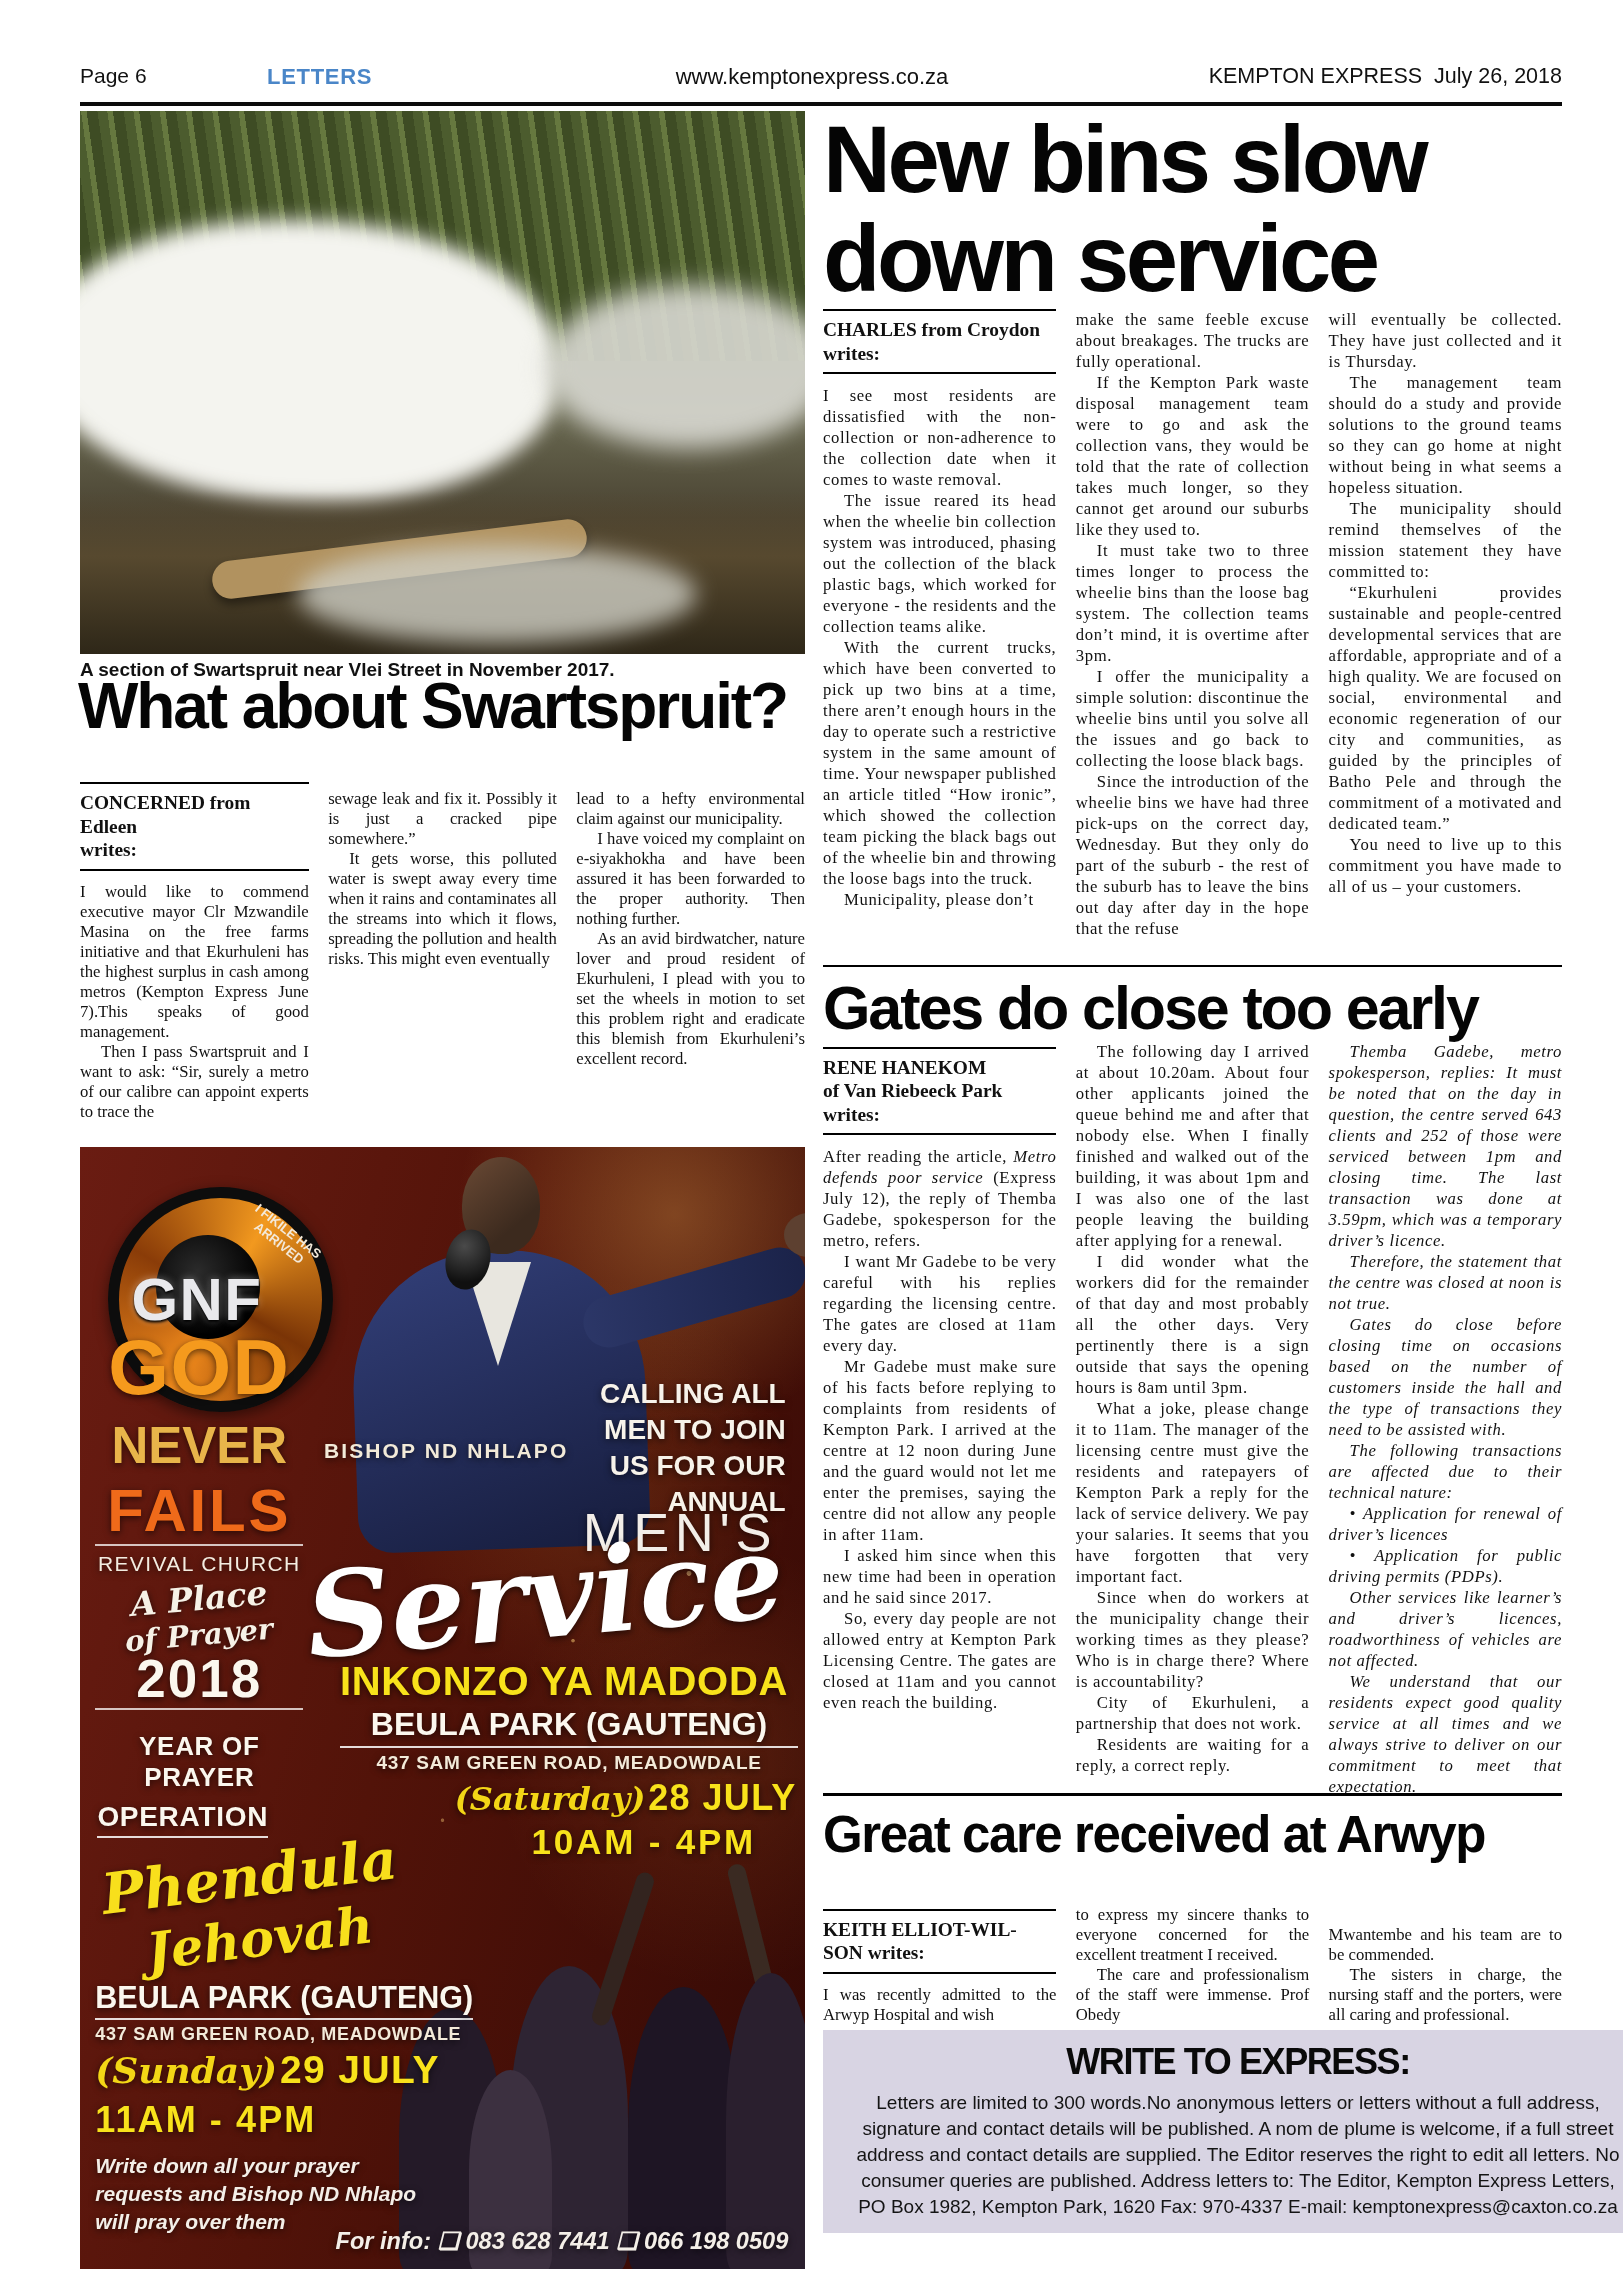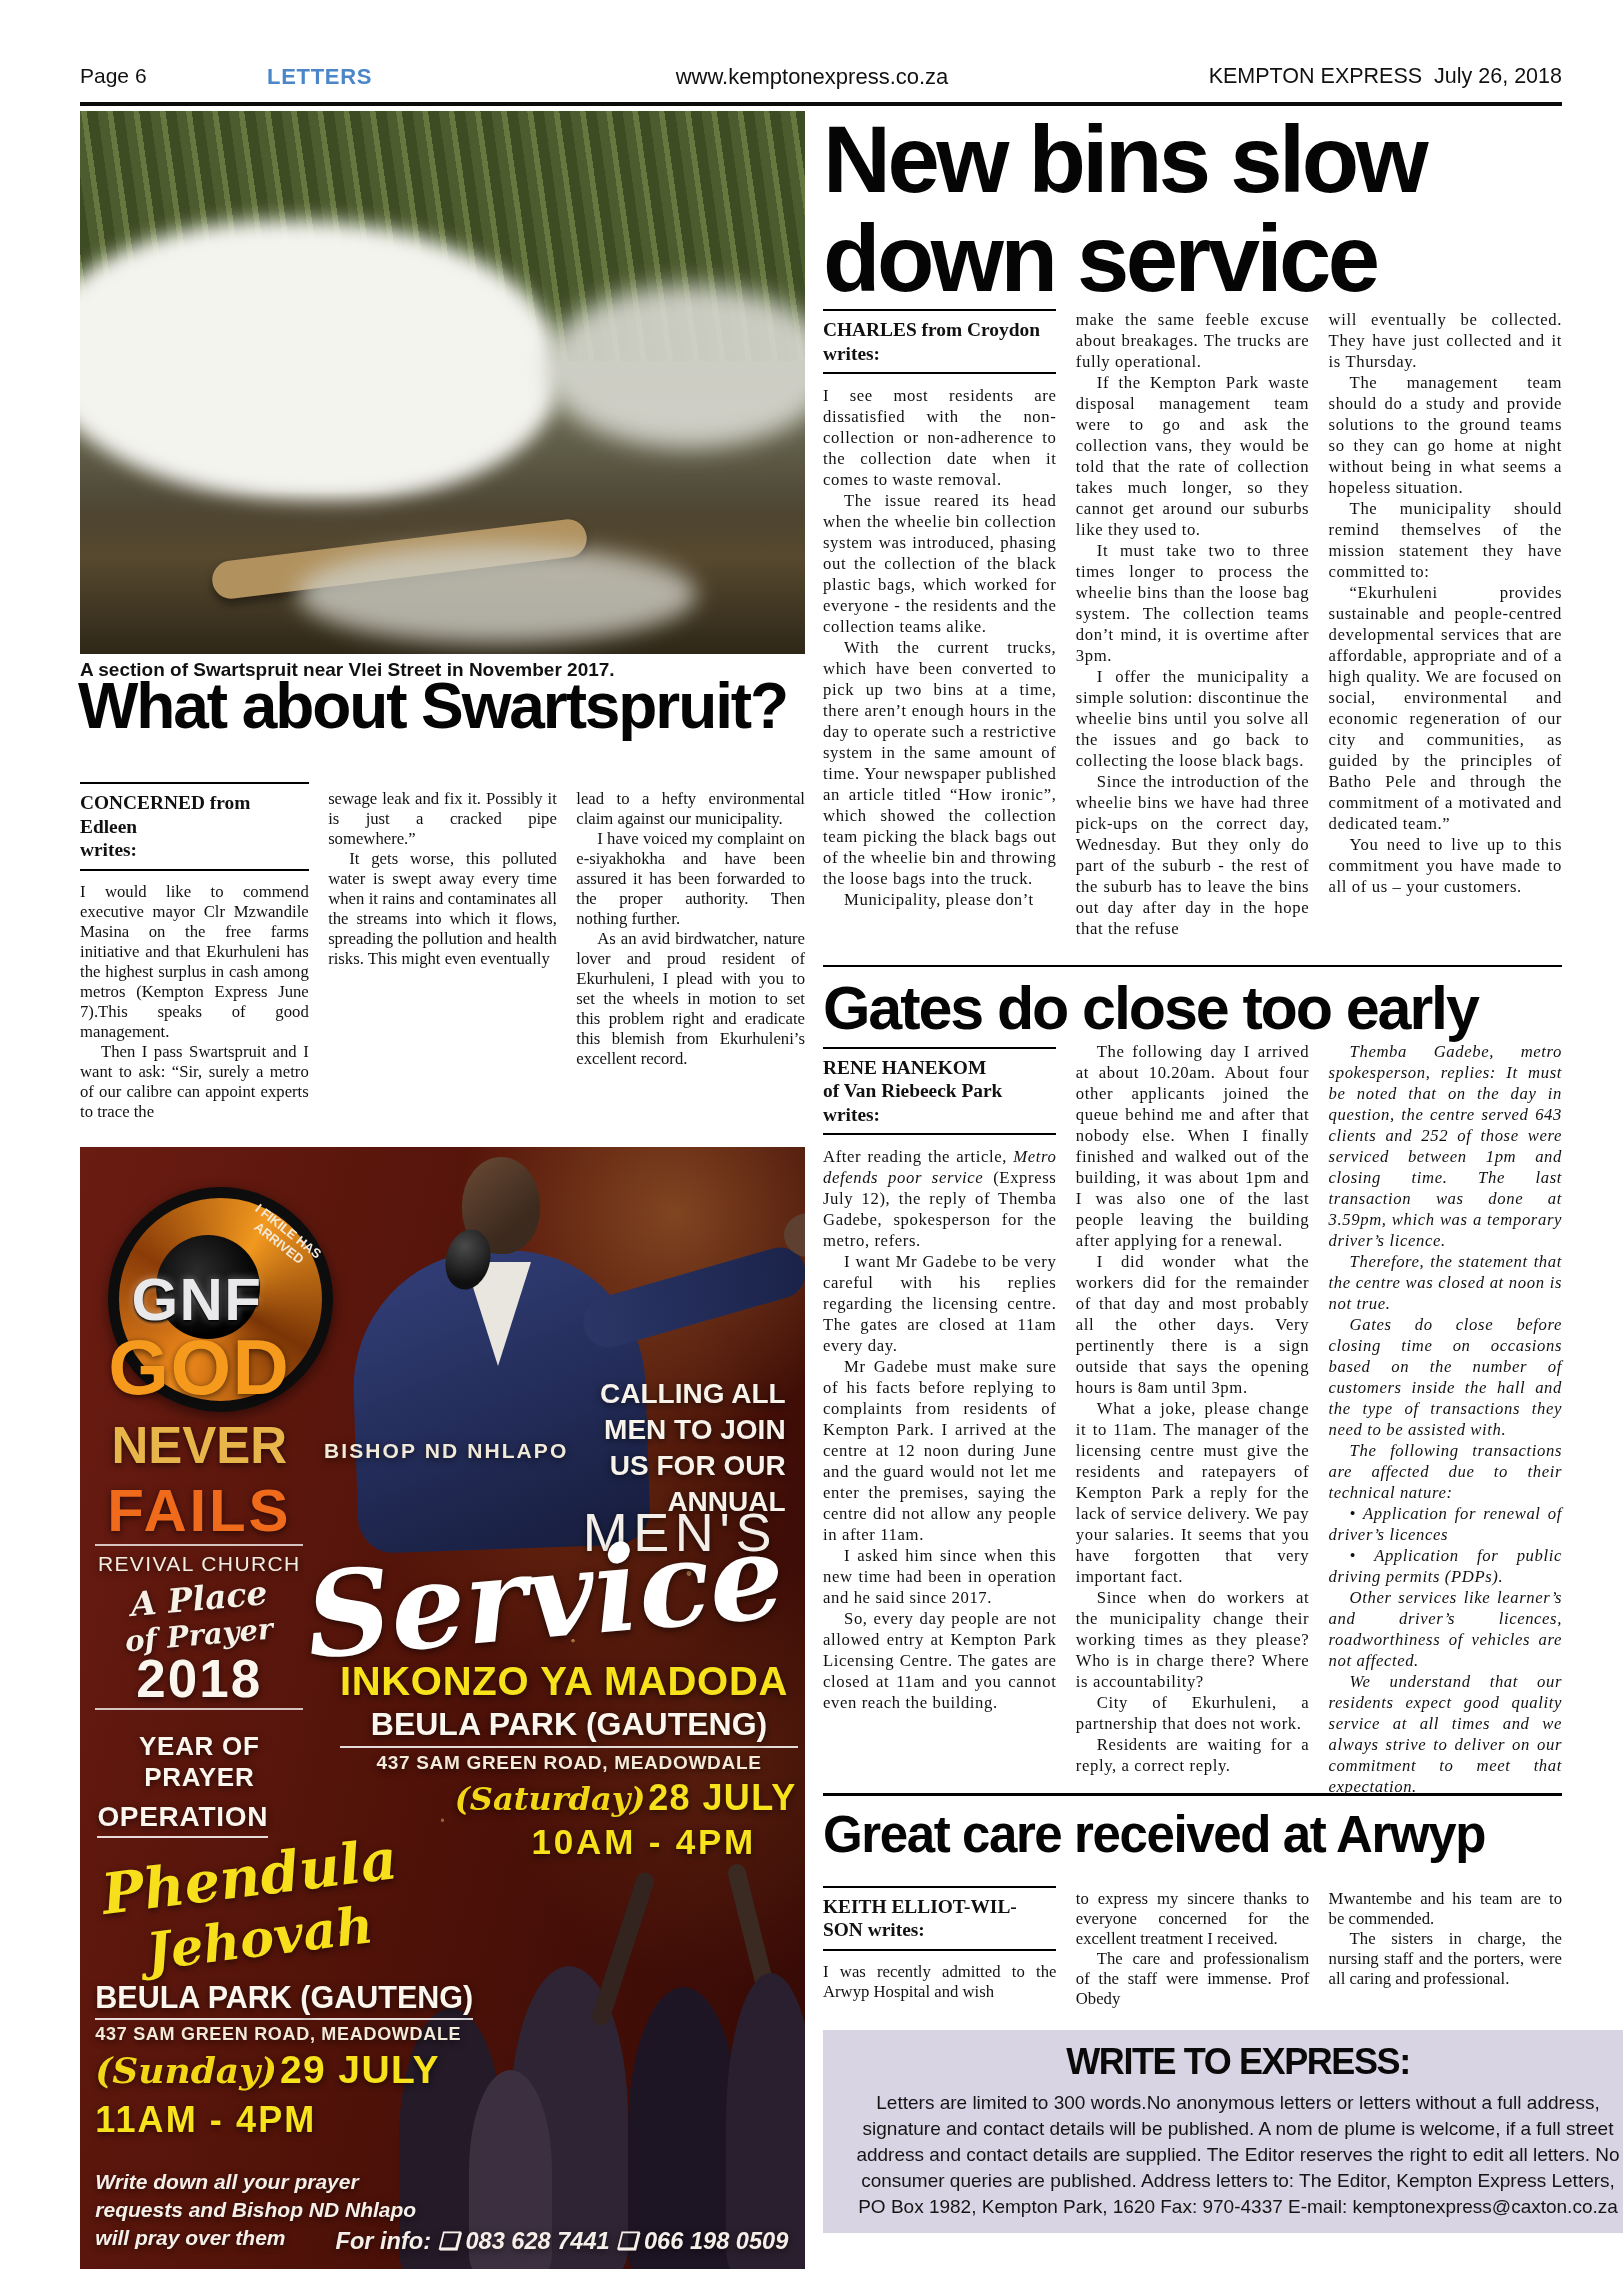--- a/index.html
+++ b/index.html
@@ -214,21 +214,21 @@
       <p>• Application for renewal of driver’s licences</p>
       <p>• Application for public driving permits (PDPs).</p>
       <p>Other services like learner’s and driver’s licences, roadworthiness of vehicles are not affected.</p>
       <p>We understand that our residents expect good quality service at all times and we always strive to deliver on our commitment to meet that expectation.</p>
     </div>
   </div>
 
   <div class="abs sep" style="left:823px;top:1793px;width:739px;height:2.8px;"></div>
   <div class="abs headline" style="left:823px;top:1805px;width:739px;font-size:51px;letter-spacing:-1.4px;">Great care received at Arwyp</div>
 
-  <div class="abs cols" style="left:823px;top:1876px;width:739px;height:149px;">
+  <div class="abs cols" style="left:823px;top:1876px;width:739px;height:149px;align-items:flex-end;">
     <div class="col">
       <div class="byline" style="margin-top:9.7px;">
         <div>KEITH ELLIOT-WIL-</div>
         <div>SON writes:</div>
       </div>
       <p>I was recently admitted to the Arwyp Hospital and wish</p>
     </div>
     <div class="col" style="padding-top:12.5px;">
       <p>to express my sincere thanks to everyone concerned for the excellent treatment I received.</p>
       <p>The care and professionalism of the staff were immense. Prof Obedy</p>
@@ -301,18 +301,18 @@
     <div class="adtxt sans" style="left:17.4px;top:654px;font-weight:bold;font-size:28px;color:#fbf7ee;border-bottom:2.1px solid rgba(255,255,255,.85);padding-bottom:2.8px;letter-spacing:0.7px;">OPERATION</div>
     <div class="adtxt script" style="left:21px;top:696px;font-size:56px;color:#f8df1c;transform:rotate(-7deg);">Phendula</div>
     <div class="adtxt script" style="left:66px;top:761px;font-size:51px;color:#f8df1c;transform:rotate(-7deg);">Jehovah</div>
     <div class="adtxt sans" style="left:15.3px;top:833px;font-weight:bold;font-size:30.5px;color:#fbf7ee;border-bottom:2.1px solid rgba(255,255,255,.85);padding-bottom:2.8px;">BEULA PARK (GAUTENG)</div>
     <div class="adtxt sans" style="left:15.3px;top:877px;font-weight:bold;font-size:18px;color:#f3ead9;letter-spacing:0.7px;">437 SAM GREEN ROAD, MEADOWDALE</div>
     <div class="adtxt" style="left:15.3px;top:901px;">
       <span class="script" style="font-size:36px;color:#f3d616;">(Sunday)</span>
       <span class="sans" style="font-weight:bold;font-size:39px;color:#f8e21b;letter-spacing:1.4px;">29 JULY</span>
     </div>
     <div class="adtxt sans" style="left:15.3px;top:952px;font-weight:bold;font-size:36px;color:#f8e21b;letter-spacing:2.1px;">11AM - 4PM</div>
-    <div class="adtxt sans" style="left:15.3px;top:1005px;width:326px;font-style:italic;font-weight:bold;font-size:21px;line-height:28px;color:#f4efe8;margin-top:16px;">Write down all your prayer requests and Bishop ND Nhlapo will pray over them</div>
+    <div class="adtxt sans" style="left:15.3px;top:1005px;width:326px;font-style:italic;font-weight:bold;font-size:21px;line-height:28px;color:#f4efe8;">Write down all your prayer requests and Bishop ND Nhlapo will pray over them</div>
     <div class="adtxt sans" style="right:16.7px;bottom:14px;font-style:italic;font-weight:bold;font-size:23.6px;color:#f4efe8;">For info: ❑ 083 628 7441 ❑ 066 198 0509</div>
   </div>
 
 </div>
 
 
 </body></html>

